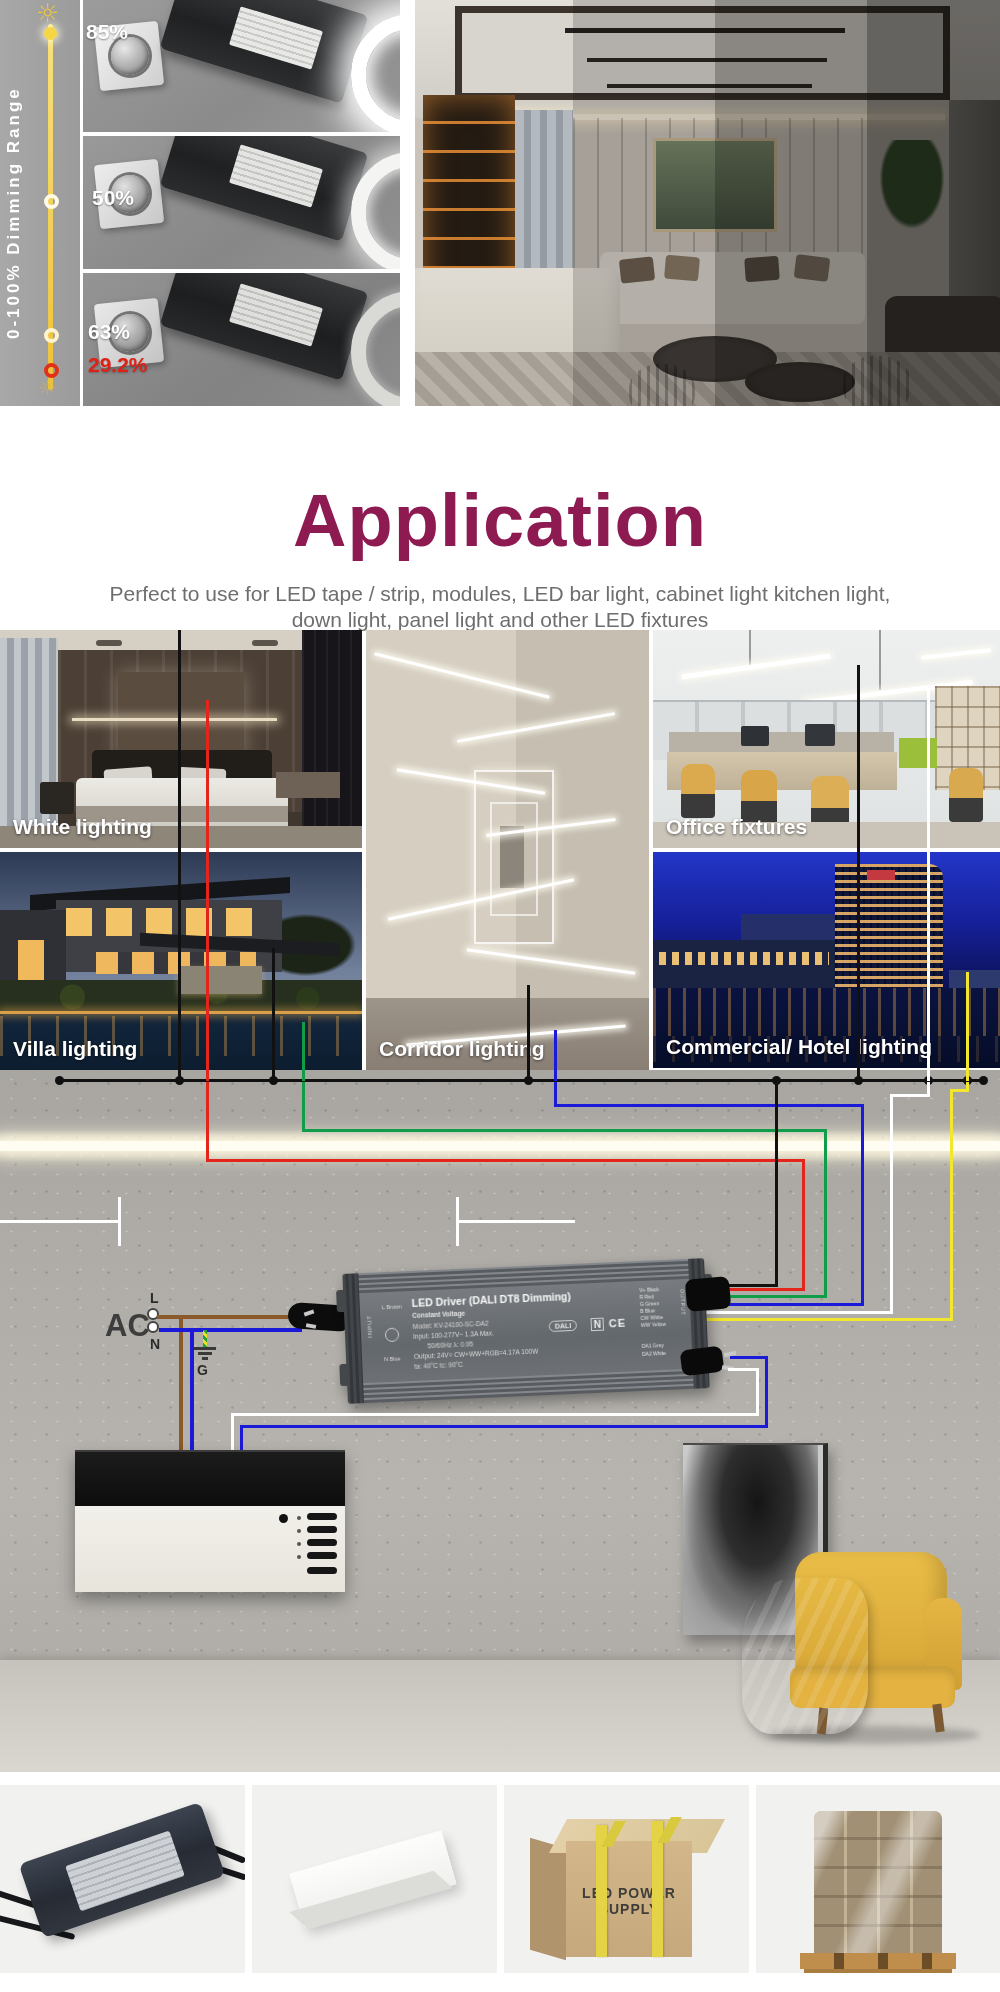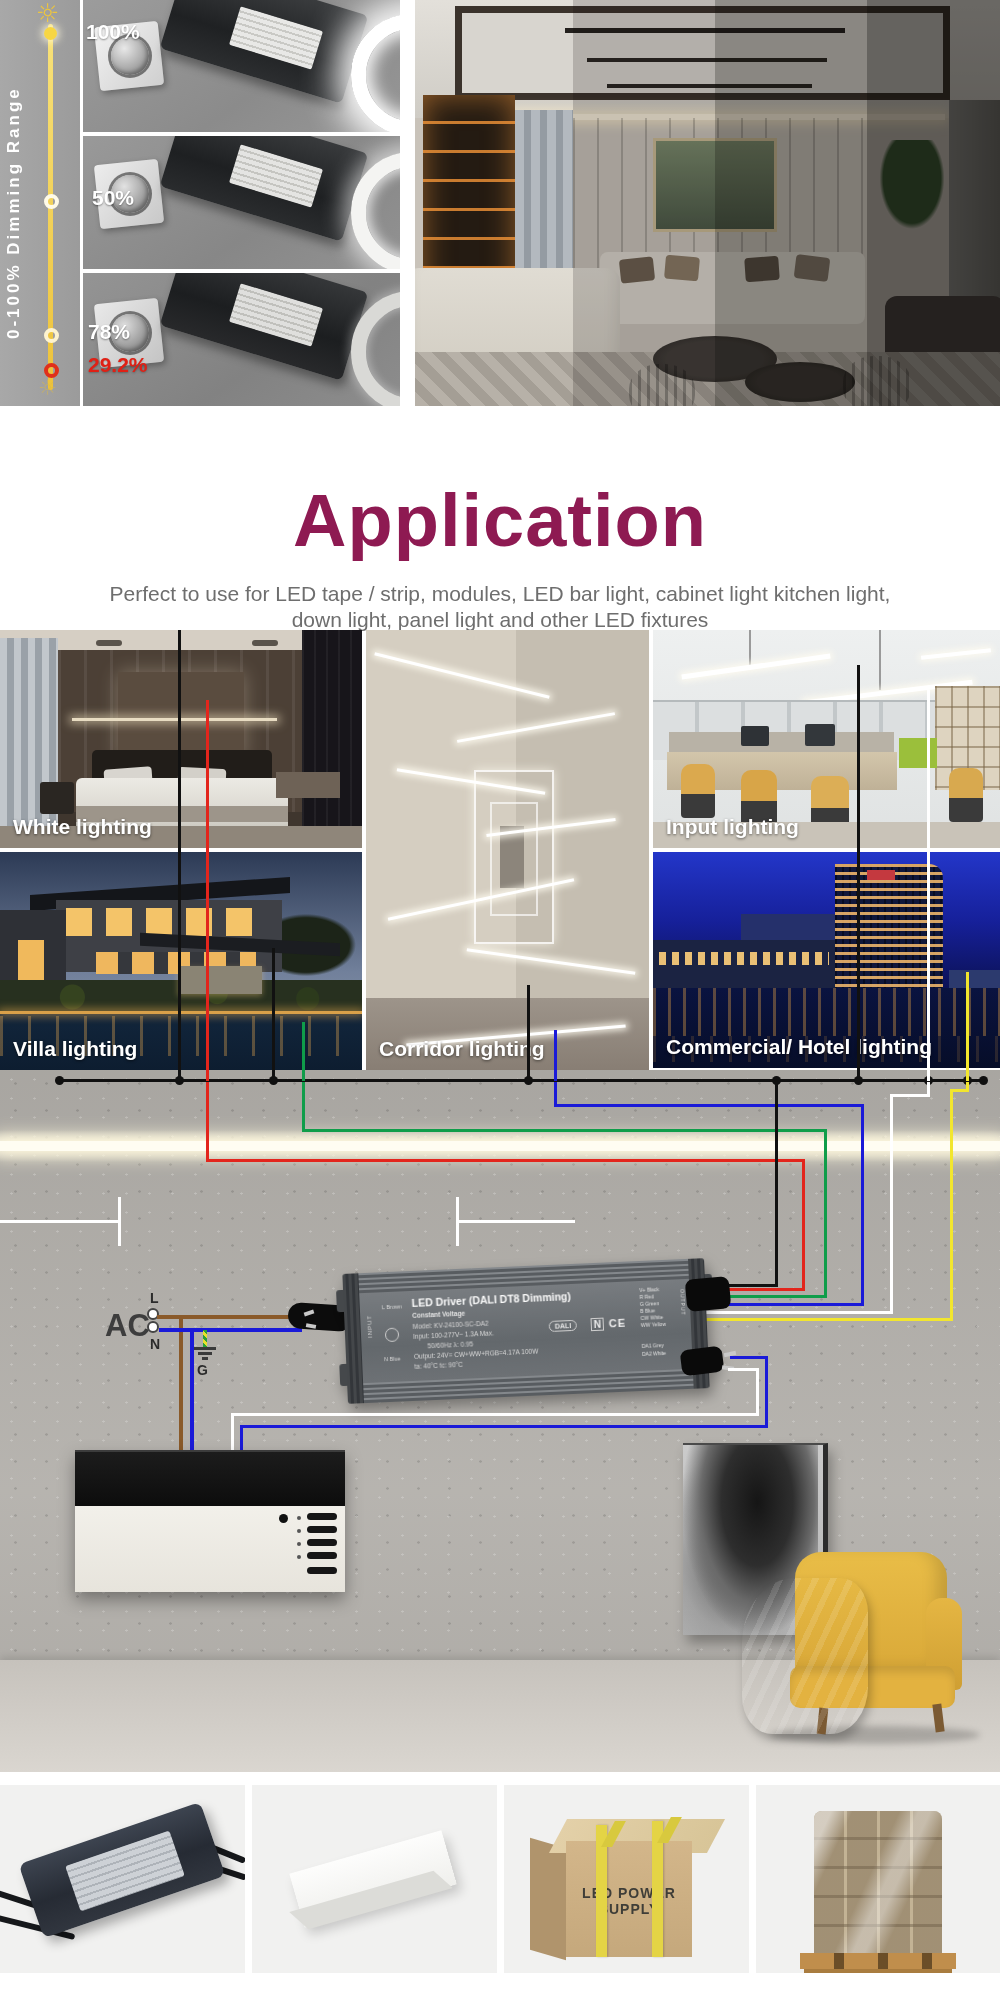--- a/index.html
+++ b/index.html
@@ -32,39 +32,39 @@
   <div class="abs" style="left:44px;top:328px;width:7px;height:7px;border-radius:50%;border:4px solid #fdf3cf;background:transparent;"></div>
   <div class="abs" style="left:44px;top:363px;width:7px;height:7px;border-radius:50%;border:4px solid #e0301a;background:transparent;"></div>
 
   <div class="photo" style="left:83px;top:0;width:317px;height:132px;background:linear-gradient(145deg,#9c9c9c,#8b8b8b 60%,#979797);">
     <div class="abs" style="left:14px;top:24px;width:64px;height:64px;background:linear-gradient(135deg,#f2f2f2,#cfcfcf);transform:rotate(-6deg);border-radius:4px;box-shadow:2px 3px 6px rgba(0,0,0,.3);"></div>
     <div class="abs" style="left:28px;top:37px;width:38px;height:38px;border-radius:50%;background:radial-gradient(circle at 35% 30%,#e8e8e8,#9a9a9a 70%);box-shadow:inset -2px -2px 4px rgba(0,0,0,.35),0 0 0 3px rgba(30,30,30,.55);"></div>
     <div class="abs" style="left:86px;top:-14px;width:190px;height:92px;background:linear-gradient(180deg,#3a3c3e,#1f2123 60%,#2c2e30);transform:rotate(17deg);border-radius:6px;box-shadow:4px 6px 10px rgba(0,0,0,.35);"></div>
     <div class="abs" style="left:150px;top:18px;width:86px;height:40px;background:repeating-linear-gradient(180deg,#e8e8e6 0 4px,#c9c9c5 4px 6px);transform:rotate(17deg);border-radius:2px;"></div>
     <div class="abs" style="left:268px;top:14px;width:92px;height:92px;border-radius:50%;border:15px solid #ffffff;box-shadow:0 0 34px 16px rgba(255,255,255,.95),inset 0 0 16px 6px rgba(255,255,255,.9);"></div>
   </div>
-  <div class="pct" style="left:86px;top:20px;">100%</div>
+  <div class="pct" style="left:86px;top:20px;">85%</div>
 
   <div class="photo" style="left:83px;top:136px;width:317px;height:133px;background:linear-gradient(145deg,#999,#878787 60%,#929292);">
     <div class="abs" style="left:14px;top:26px;width:64px;height:64px;background:linear-gradient(135deg,#ededed,#c8c8c8);transform:rotate(-6deg);border-radius:4px;box-shadow:2px 3px 6px rgba(0,0,0,.3);"></div>
     <div class="abs" style="left:28px;top:39px;width:38px;height:38px;border-radius:50%;background:radial-gradient(circle at 35% 30%,#e2e2e2,#949494 70%);box-shadow:inset -2px -2px 4px rgba(0,0,0,.35),0 0 0 3px rgba(30,30,30,.55);"></div>
     <div class="abs" style="left:86px;top:-12px;width:190px;height:92px;background:linear-gradient(180deg,#383a3c,#1e2022 60%,#2a2c2e);transform:rotate(17deg);border-radius:6px;box-shadow:4px 6px 10px rgba(0,0,0,.35);"></div>
     <div class="abs" style="left:150px;top:20px;width:86px;height:40px;background:repeating-linear-gradient(180deg,#e4e4e2 0 4px,#c5c5c1 4px 6px);transform:rotate(17deg);border-radius:2px;"></div>
     <div class="abs" style="left:268px;top:16px;width:92px;height:92px;border-radius:50%;border:15px solid #f4f4f2;box-shadow:0 0 22px 8px rgba(255,255,255,.6),inset 0 0 12px 4px rgba(255,255,255,.7);"></div>
   </div>
   <div class="pct" style="left:92px;top:186px;">50%</div>
 
   <div class="photo" style="left:83px;top:273px;width:317px;height:133px;background:linear-gradient(145deg,#949494,#828282 60%,#8d8d8d);">
     <div class="abs" style="left:14px;top:28px;width:64px;height:64px;background:linear-gradient(135deg,#e9e9e9,#c4c4c4);transform:rotate(-6deg);border-radius:4px;box-shadow:2px 3px 6px rgba(0,0,0,.3);"></div>
     <div class="abs" style="left:28px;top:41px;width:38px;height:38px;border-radius:50%;background:radial-gradient(circle at 35% 30%,#dedede,#8f8f8f 70%);box-shadow:inset -2px -2px 4px rgba(0,0,0,.35),0 0 0 3px rgba(30,30,30,.55);"></div>
     <div class="abs" style="left:86px;top:-10px;width:190px;height:92px;background:linear-gradient(180deg,#353739,#1c1e20 60%,#28292b);transform:rotate(17deg);border-radius:6px;box-shadow:4px 6px 10px rgba(0,0,0,.35);"></div>
     <div class="abs" style="left:150px;top:22px;width:86px;height:40px;background:repeating-linear-gradient(180deg,#dfdfdd 0 4px,#c0c0bc 4px 6px);transform:rotate(17deg);border-radius:2px;"></div>
     <div class="abs" style="left:268px;top:18px;width:92px;height:92px;border-radius:50%;border:15px solid #d9d9d6;box-shadow:0 0 10px 3px rgba(255,255,255,.3),inset 0 0 8px 2px rgba(255,255,255,.35);"></div>
   </div>
-  <div class="pct" style="left:88px;top:320px;">78%</div>
+  <div class="pct" style="left:88px;top:320px;">63%</div>
   <div class="pct" style="left:88px;top:353px;color:#e02015;text-shadow:0 1px 2px rgba(0,0,0,.25);">29.2%</div>
 
   <div class="photo" style="left:415px;top:0;width:585px;height:406px;background:#c9c3ba;">
     <div class="abs" style="left:0;top:0;width:585px;height:118px;background:linear-gradient(180deg,#e3e0da,#cfccc5);"></div>
     <div class="abs" style="left:40px;top:6px;width:495px;height:94px;background:#d8d5cf;border:7px solid #3b332c;box-sizing:border-box;"></div>
     <div class="abs" style="left:150px;top:28px;width:280px;height:5px;background:#23201d;"></div>
     <div class="abs" style="left:172px;top:58px;width:240px;height:4px;background:#2a2723;"></div>
     <div class="abs" style="left:192px;top:84px;width:205px;height:4px;background:#2a2723;"></div>
     <div class="abs" style="left:55px;top:114px;width:475px;height:6px;background:#f5ecd8;box-shadow:0 0 12px 4px rgba(250,235,200,.8);"></div>
     <div class="abs" style="left:8px;top:95px;width:92px;height:205px;background:#241b12;box-shadow:inset 0 0 30px rgba(240,150,60,.55);
@@ -162,21 +162,21 @@
     <div class="abs" style="left:246px;top:108px;width:38px;height:30px;background:#9bbf3b;"></div>
     <div class="abs" style="left:16px;top:102px;width:225px;height:20px;background:#b8b2a6;"></div>
     <div class="abs" style="left:88px;top:96px;width:28px;height:20px;background:#2e3236;border-radius:2px;"></div>
     <div class="abs" style="left:152px;top:94px;width:30px;height:22px;background:#33373b;border-radius:2px;"></div>
     <div class="abs" style="left:14px;top:122px;width:230px;height:38px;background:linear-gradient(180deg,#d3c6ab,#bfb197);"></div>
     <div class="abs" style="left:28px;top:134px;width:34px;height:54px;background:linear-gradient(180deg,#dba94e 55%,#3a3a3a 56%);border-radius:10px 10px 4px 4px;"></div>
     <div class="abs" style="left:88px;top:140px;width:36px;height:56px;background:linear-gradient(180deg,#d8a548 55%,#3a3a3a 56%);border-radius:10px 10px 4px 4px;"></div>
     <div class="abs" style="left:158px;top:146px;width:38px;height:58px;background:linear-gradient(180deg,#dcae56 55%,#3a3a3a 56%);border-radius:10px 10px 4px 4px;"></div>
     <div class="abs" style="left:296px;top:138px;width:34px;height:54px;background:linear-gradient(180deg,#d8a94f 55%,#3a3a3a 56%);border-radius:10px 10px 4px 4px;"></div>
     <div class="abs" style="left:0;top:192px;width:347px;height:26px;background:#c9c3b8;"></div>
-    <div class="plabel">Input lighting</div>
+    <div class="plabel">Office fixtures</div>
   </div>
 
   <div class="photo" style="left:653px;top:852px;width:347px;height:216px;background:linear-gradient(180deg,#2336c9 0%,#16209a 32%,#0c1258 62%,#071038);">
     <div class="abs" style="left:88px;top:62px;width:96px;height:70px;background:#25306b;"></div>
     <div class="abs" style="left:182px;top:12px;width:108px;height:124px;background:#10173a;border-radius:0 14px 0 0;
          background-image:repeating-linear-gradient(180deg,rgba(250,190,110,.85) 0 3px,transparent 3px 8px),repeating-linear-gradient(90deg,rgba(6,10,30,.85) 0 2px,transparent 2px 7px);"></div>
     <div class="abs" style="left:214px;top:18px;width:28px;height:10px;background:#c4393f;"></div>
     <div class="abs" style="left:0;top:88px;width:182px;height:48px;background:#1b2342;"></div>
     <div class="abs" style="left:6px;top:100px;width:170px;height:13px;background:repeating-linear-gradient(90deg,rgba(245,200,120,.95) 0 7px,transparent 7px 13px);"></div>
     <div class="abs" style="left:296px;top:118px;width:51px;height:18px;background:#2c3a6e;"></div>

